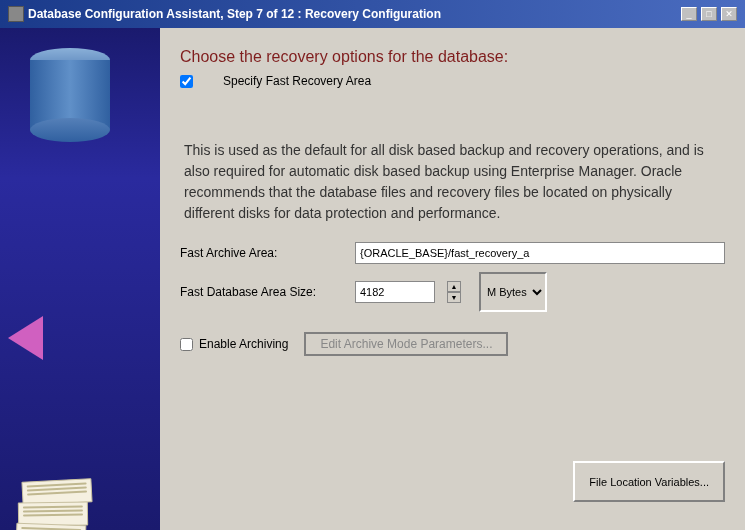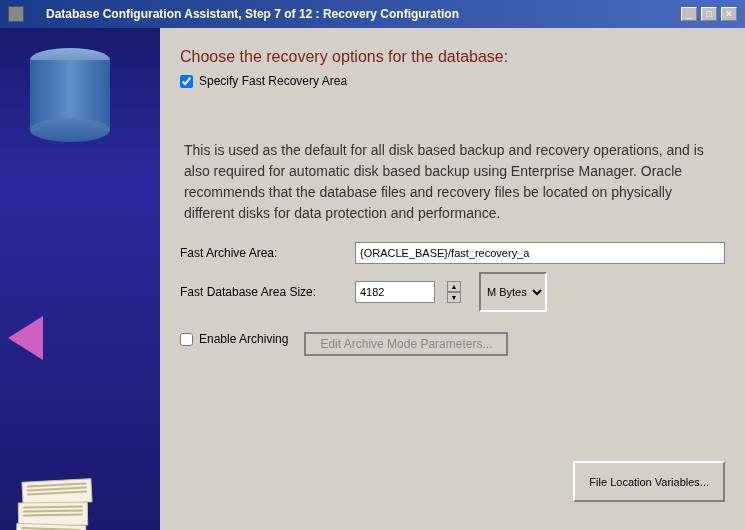--- a/index.html
+++ b/index.html
@@ -18,21 +18,21 @@
       color: white;
       height: 28px;
       display: flex;
       align-items: center;
       padding: 0 8px;
       justify-content: space-between;
     }
     .title-bar-left {
       display: flex;
       align-items: center;
-      gap: 22px;
+      gap: 4px;
     }
     .title-bar-icon {
       width: 16px;
       height: 16px;
       background: #888;
       border: 1px solid #555;
     }
     .title-bar-text {
       font-size: 12px;
       font-weight: bold;
@@ -154,20 +154,21 @@
       font-size: 16px;
       color: #7f1d1d;
       margin-bottom: 8px;
     }
 
     
     .checkbox-row {
       display: flex;
       align-items: center;
       margin-bottom: 12px;
+      gap: 24px;
     }
     .checkbox-row input[type="checkbox"] {
       margin-right: 6px;
     }
 
     
     .description {
       font-size: 14px;
       color: #333;
       line-height: 1.5;
@@ -257,21 +258,21 @@
       border-right-color: #fff;
       border-bottom-color: #fff;
       font-size: 11px;
       padding: 0 2px;
       cursor: pointer;
     }
 
     
     .archive-section {
       display: flex;
-      align-items: flex-start;
+      align-items: center;
       gap: 16px;
       margin-bottom: 10px;
     }
     .archive-checkbox-row {
       display: flex;
       align-items: center;
     }
     .archive-checkbox-row input[type="checkbox"] {
       margin-right: 6px;
     }

